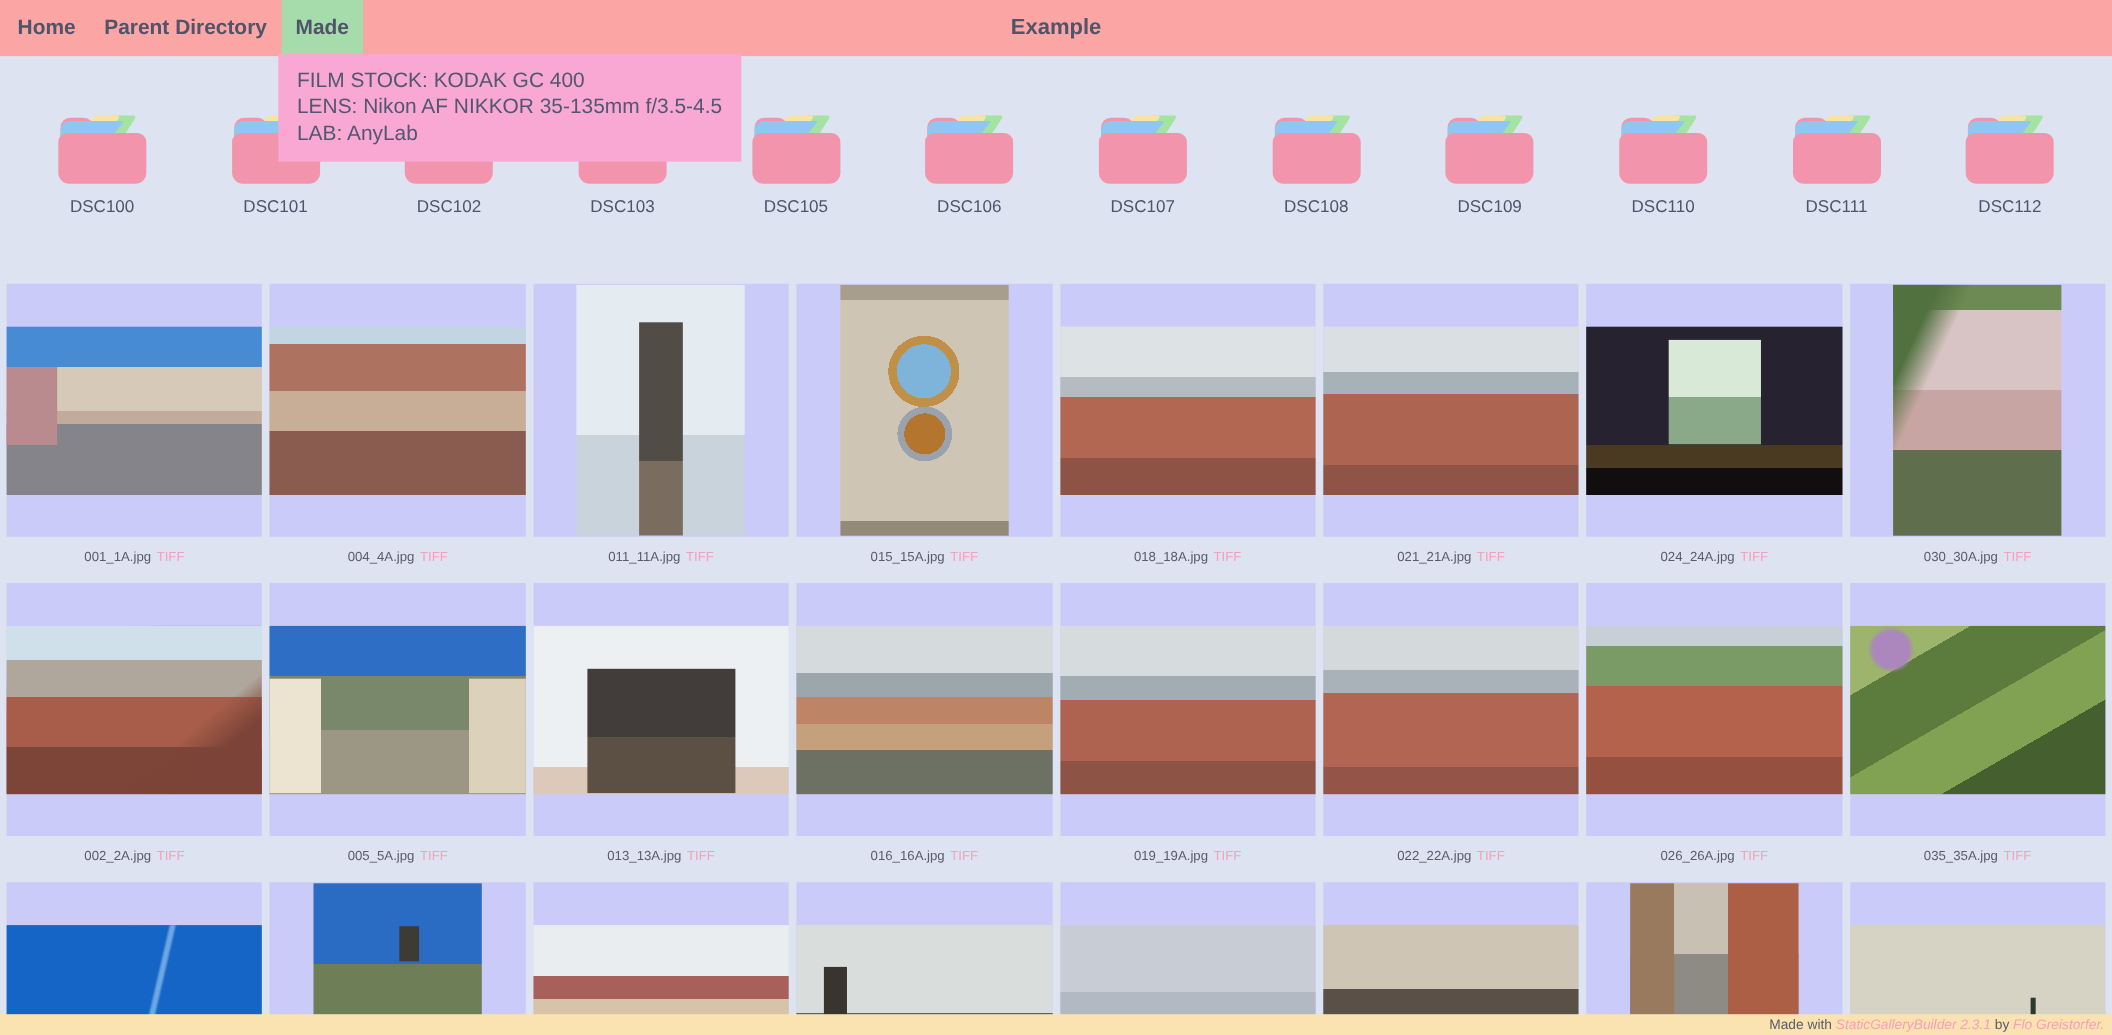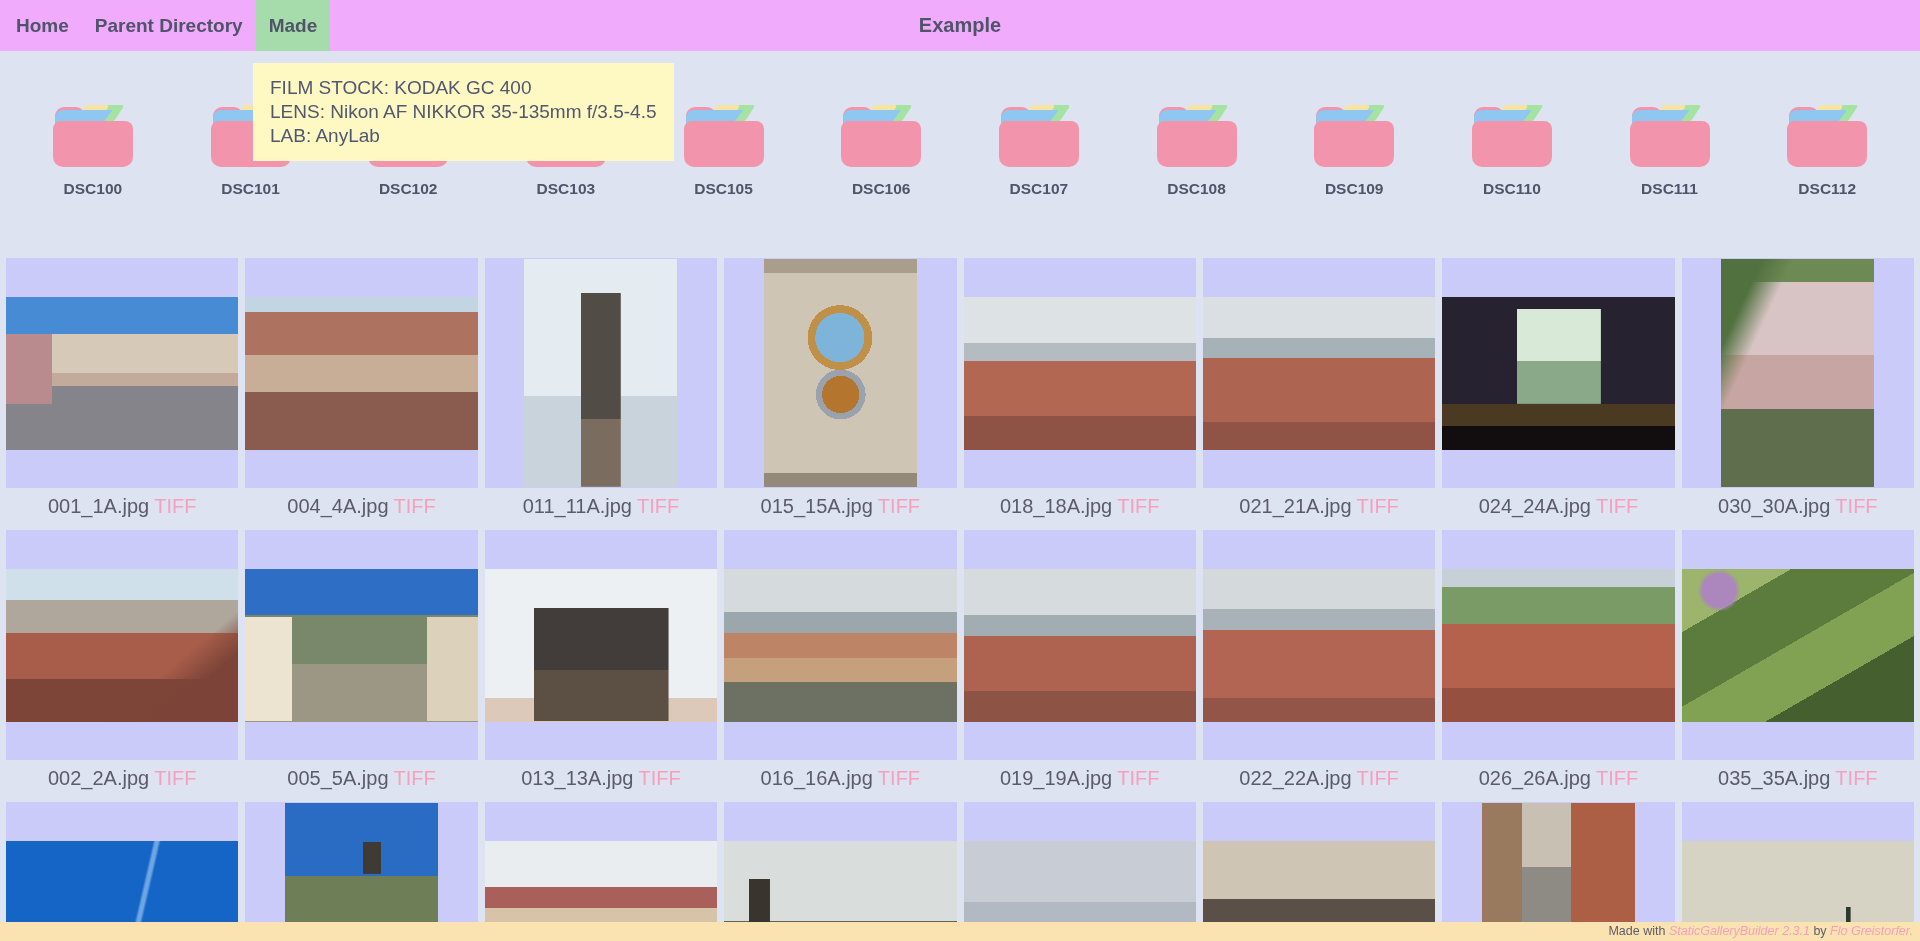--- a/index.html
+++ b/index.html
@@ -6,48 +6,48 @@
   html,body { margin:0; padding:0; }
   body {
     width:1920px; height:941px; overflow:hidden; position:relative;
     background:#dde3f1;
     font-family:"Liberation Sans","DejaVu Sans",sans-serif;
     color:#4f5468;
   }
 
   
   .nav {
-    position:relative; height:51px; background:#f0abfc;
+    position:relative; height:51px; background:#fca5a5;
     display:flex; align-items:stretch; padding-left:3px;
   }
   .nav-item {
     display:flex; align-items:center; padding:0 13px;
     font-size:19px; font-weight:600; color:#4f5468; cursor:pointer;
   }
   .nav-item.active { background:#a6dcab; }
   .nav-title {
     position:absolute; left:50%; top:0; transform:translateX(-50%);
     height:50px; display:flex; align-items:center;
     font-size:20px; font-weight:600; color:#4f5468;
   }
 
   
   .tooltip {
-    position:absolute; left:253px; top:63px; z-index:20;
-    background:#fef9c3; padding:13px 17px; white-space:nowrap;
+    position:absolute; left:253px; top:49px; z-index:20;
+    background:#f9a8d4; padding:13px 17px; white-space:nowrap;
     font-size:19px; line-height:24px; font-weight:500; color:#525770;
   }
   .tooltip div { white-space:nowrap; }
 
   
   .folders {
     height:196px; padding:54px 14px 0; display:flex; z-index:1; position:relative;
   }
   .folder-item { flex:1; display:flex; flex-direction:column; align-items:center; cursor:pointer; }
-  .folder-label { margin-top:13px; font-size:15.5px; font-weight:700; color:#4f5468; }
+  .folder-label { margin-top:13px; font-size:15.5px; font-weight:400; color:#4f5468; }
 
   .folder-icon { position:relative; width:80px; height:62px; }
   .f-back  { position:absolute; left:2px;  top:2px;  width:30px; height:26px; background:#f295ac; border-radius:9px 9px 0 0; }
   .f-green { position:absolute; left:42px; top:0;    width:24px; height:17px; background:#a5e3a2; transform:skewX(-33deg); border-radius:3px; }
   .f-yellow{ position:absolute; left:27px; top:0;    width:24px; height:17px; background:#f7e3a2; transform:skewX(-33deg); border-radius:3px; }
   .f-blue  { position:absolute; left:2px;  top:5px;  width:58px; height:15px; background:#90c7f0; border-radius:8px 2px 0 0;
              clip-path:polygon(0 0,100% 0,80% 100%,0 100%); }
   .f-front { position:absolute; left:0;    top:16px; width:80px; height:46px; background:#f295ac; border-radius:8px 8px 10px 10px; }
 
   
@@ -57,21 +57,21 @@
   }
   .cell { display:flex; flex-direction:column; }
   .card {
     height:230px; background:#cbcbfa;
     display:flex; align-items:center; justify-content:center; cursor:pointer;
   }
   .photo.landscape { width:100%; height:153px; }
   .photo.portrait  { width:153px; height:228px; }
   .caption {
     margin-top:9px; height:18px; line-height:18px; text-align:center;
-    font-size:20px; color:#5b5b6b;
+    font-size:12px; color:#5b5b6b;
   }
   .caption .fmt { color:#f79fbb; margin-left:5px; cursor:pointer; }
 
   
   .footer {
     position:absolute; left:0; bottom:0; width:100%; height:19px; z-index:30;
     background:#fbe3b1; text-align:right; padding-right:7px;
     font-size:12.5px; line-height:19px; color:#5b5b6b;
   }
   .footer a { color:#f79fbb; text-decoration:none; cursor:pointer;font-style:italic; }

